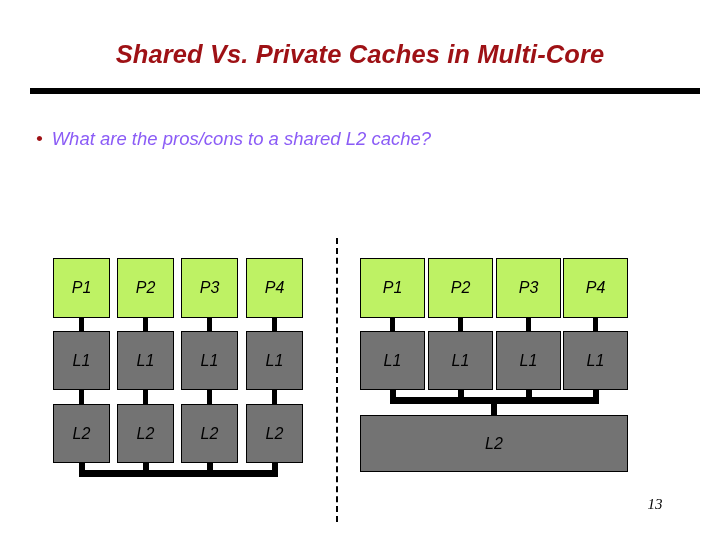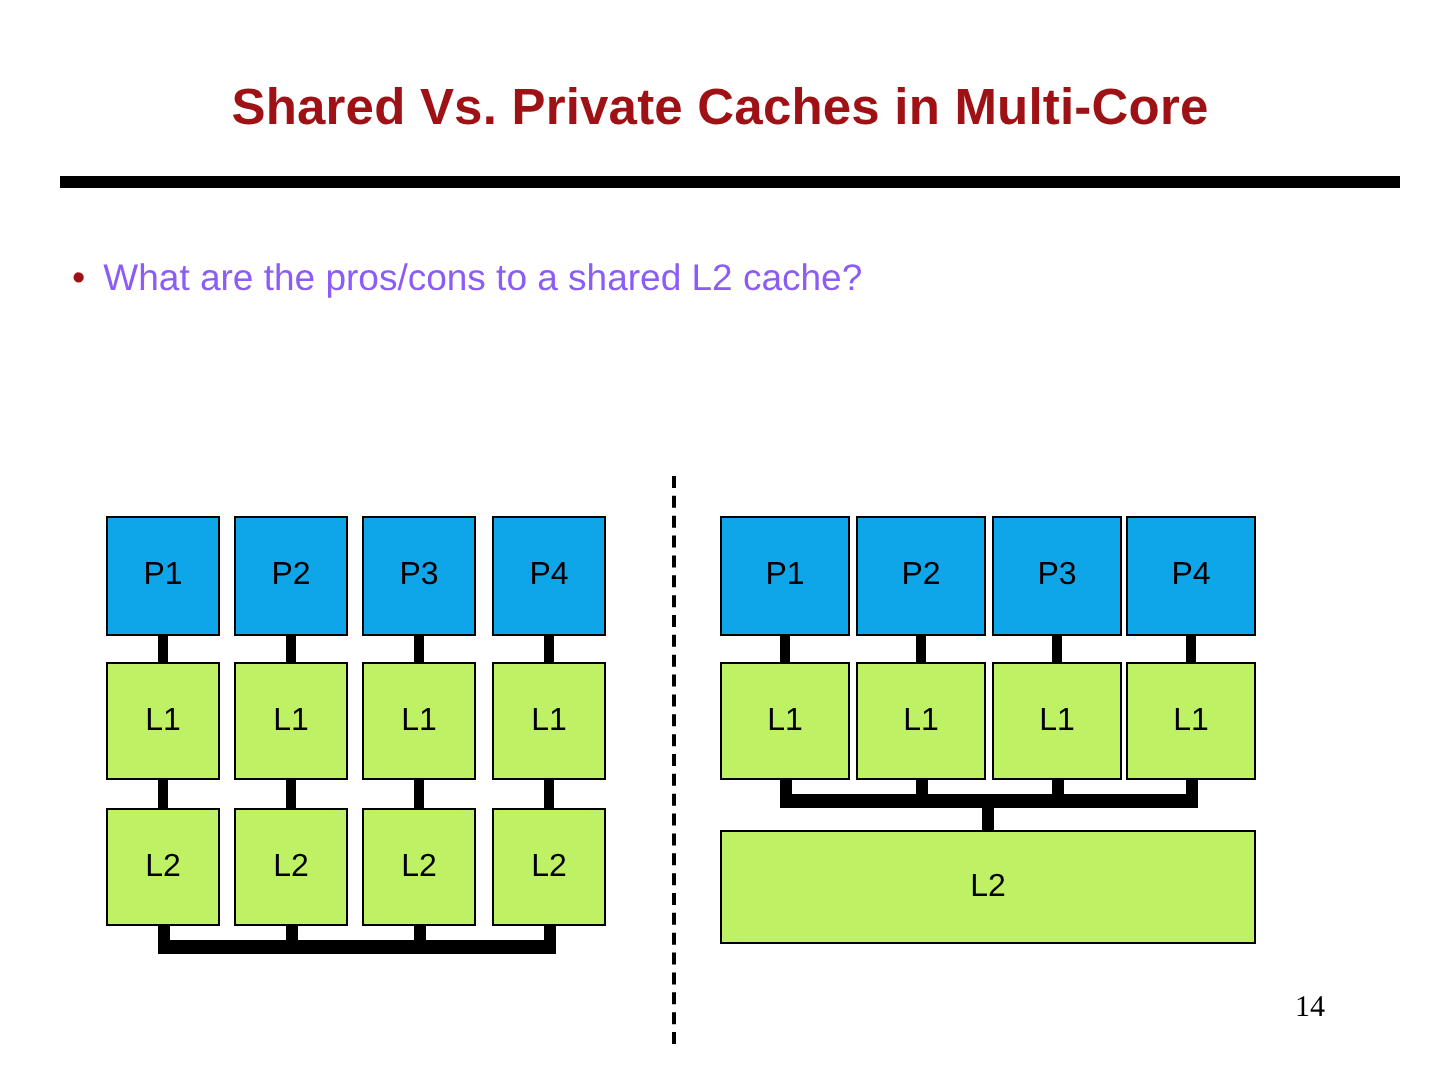--- a/index.html
+++ b/index.html
@@ -7,20 +7,21 @@
     padding: 0;
     background: #ffffff;
   }
   #slide {
     position: relative;
     width: 720px;
     height: 540px;
     background: #ffffff;
     overflow: hidden;
     font-family: "Liberation Sans", sans-serif;
+    font-style: italic;
   }
 
   
   #slide-title {
     position: absolute;
     left: 30px;
     top: 40px;
     width: 660px;
     text-align: center;
     font-family: "Liberation Sans", sans-serif;
@@ -79,22 +80,22 @@
     box-sizing: border-box;
     border: 1.6px solid #000000;
     display: flex;
     align-items: center;
     justify-content: center;
     font-family: "Liberation Sans", sans-serif;
     font-size: 16px;
     color: #000000;
     line-height: 1;
   }
-  .unit.proc { background: #0ea5e9; }
-  .unit.cache { background: #bef264; }
+  .unit.proc { background: #bef264; }
+  .unit.cache { background: #737373; }
 
   
   .vwire {
     position: absolute;
     background: #000000;
     width: 5px;
   }
   .hbus {
     position: absolute;
     background: #000000;
@@ -193,15 +194,15 @@
     <div class="stub" style="left:593px; top:390px; height:9px;"></div>
 
     <div class="hbus" style="left:390px; top:397px; width:209px;"></div>
 
     <div class="stub" style="left:491px; top:404px; height:12px;"></div>
 
     <div class="unit cache" style="left:360px; top:415px; width:268px; height:57px; font-size:16px;">L2</div>
 
   </div>
 
-  <div id="page-number">14</div>
+  <div id="page-number">13</div>
 
 </div>
 
 </body></html>

